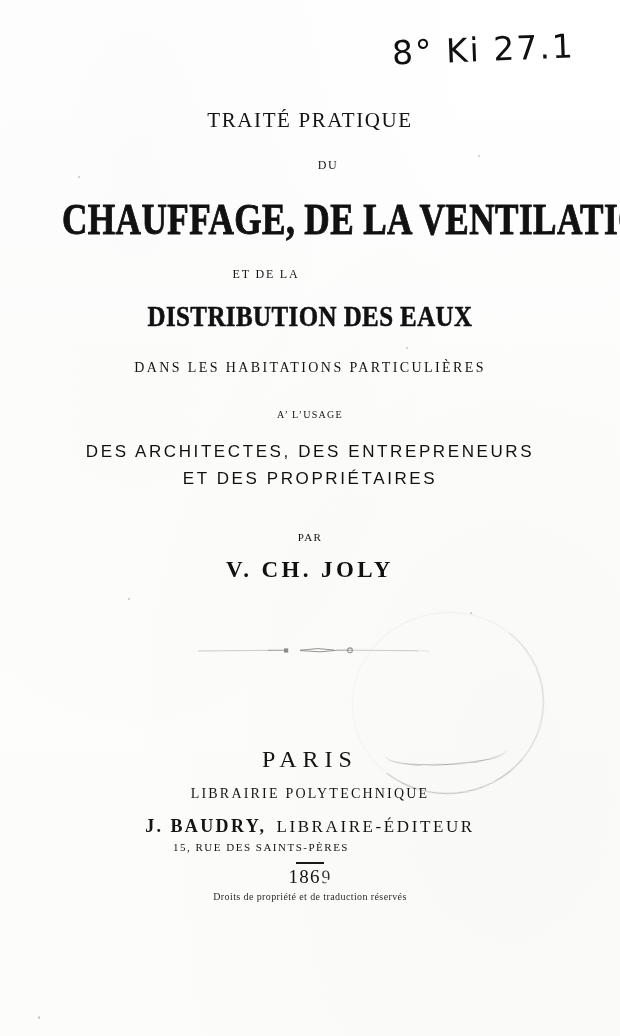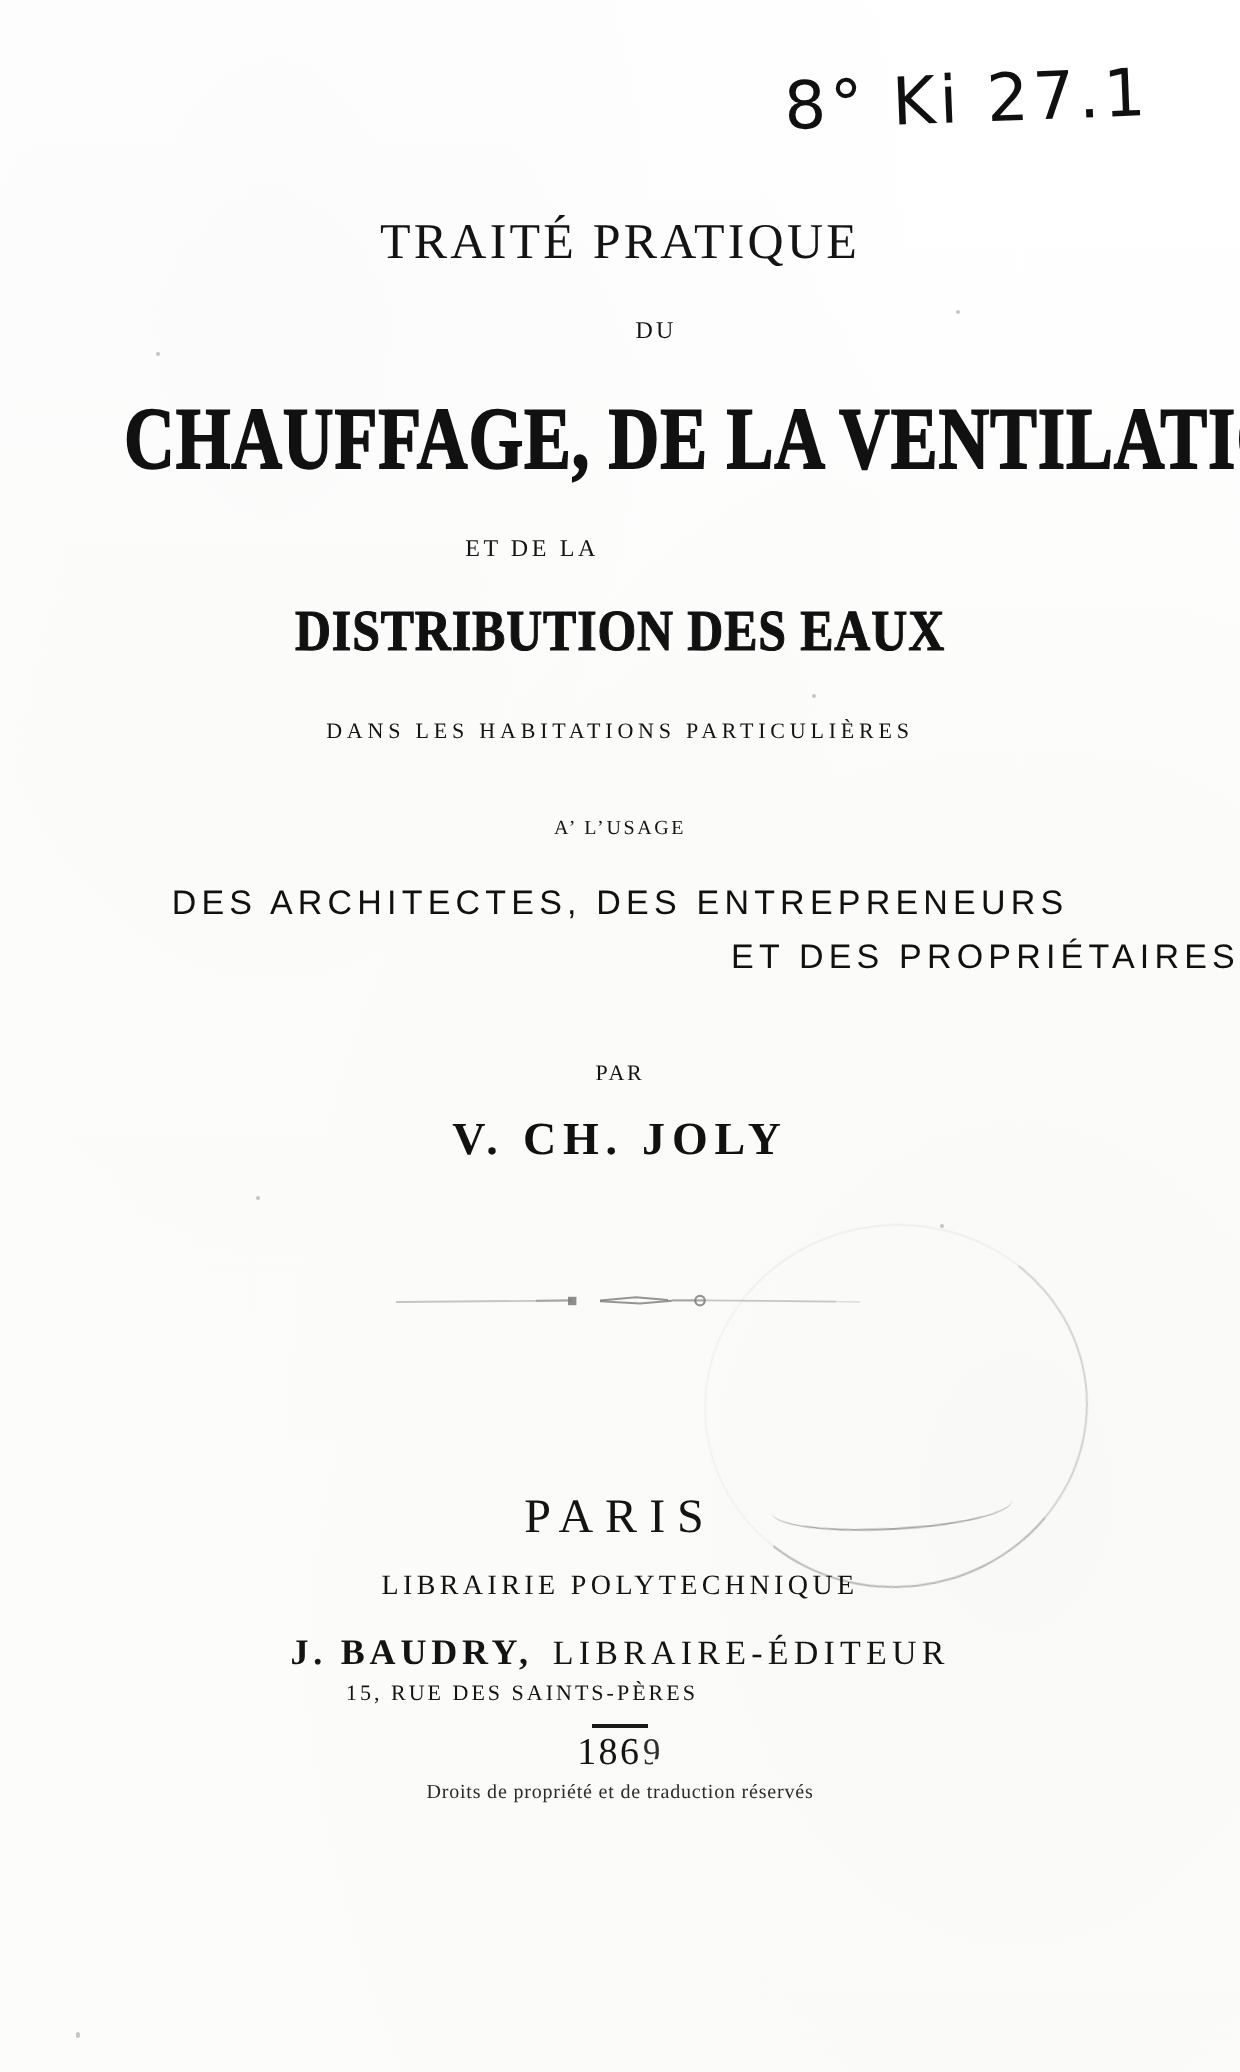--- a/index.html
+++ b/index.html
@@ -91,21 +91,21 @@
     top: 0;
     width: 620px;
     text-align: center;
   }
 
   .line { white-space: nowrap; }
 
   
   .t-traite {
     position: absolute; top: 108px; left: 0; width: 620px;
-    font-size: 25px;
+    font-size: 21px;
     letter-spacing: 1.6px;
     font-weight: 400;
   }
   .t-du {
     position: absolute; top: 158px; left: 18px; width: 620px;
     font-size: 12px;
     letter-spacing: 1.6px;
   }
   .t-main {
     position: absolute; top: 194px; left: 0; width: 620px;
@@ -128,21 +128,21 @@
     font-size: 29px;
     font-weight: 700;
     letter-spacing: 0.5px;
     transform: scaleX(0.86);
     transform-origin: center center;
     -webkit-text-stroke: 0.55px #111;
     color: #111;
   }
   .t-dans {
     position: absolute; top: 360px; left: 0; width: 620px;
-    font-size: 11px;
+    font-size: 14px;
     letter-spacing: 2.4px;
     font-weight: 400;
   }
   .t-usage {
     position: absolute; top: 409px; left: 0; width: 620px;
     font-size: 10px;
     letter-spacing: 1.3px;
   }
   .t-sans1 {
     position: absolute; top: 442px; left: 0; width: 620px;
@@ -152,21 +152,20 @@
     font-weight: 400;
     color: #111;
   }
   .t-sans2 {
     position: absolute; top: 469px; left: 0; width: 620px;
     font-family: "Liberation Sans", "DejaVu Sans", sans-serif;
     font-size: 17px;
     letter-spacing: 2.6px;
     font-weight: 400;
     color: #111;
-    text-align: right;
   }
   .t-par {
     position: absolute; top: 531px; left: 0; width: 620px;
     font-size: 11px;
     letter-spacing: 1.4px;
   }
   .t-author {
     position: absolute; top: 557px; left: 0; width: 620px;
     font-size: 23px;
     font-weight: 700;

